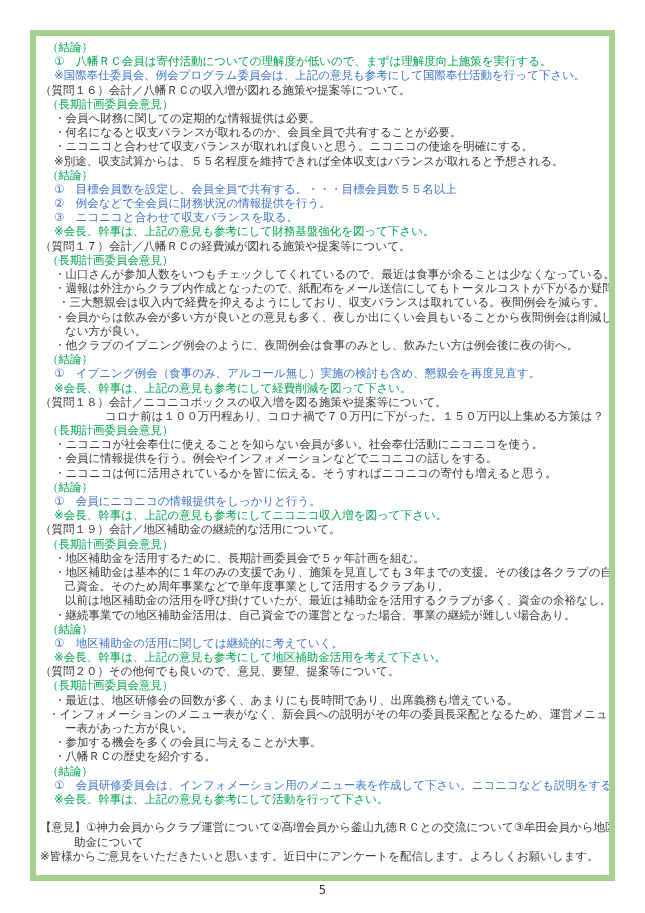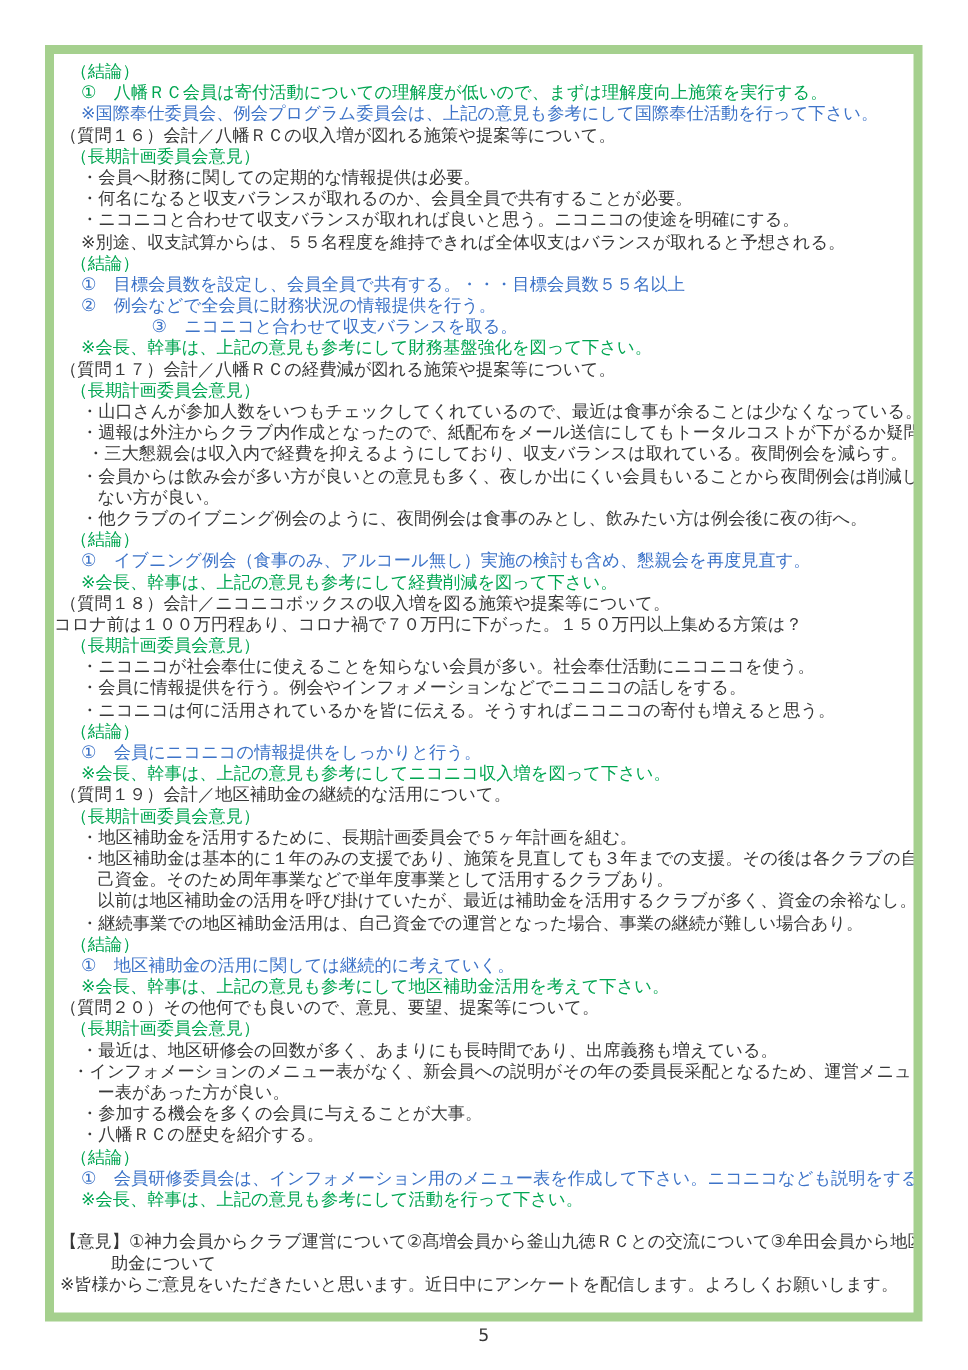--- a/index.html
+++ b/index.html
@@ -35,21 +35,21 @@
     line-height: 14.2px;
     height: 14.2px;
     white-space: nowrap;
     overflow: hidden;
     letter-spacing: 0px;
   }
   .indent-q        { padding-left: 4px; }
   .indent-sub      { padding-left: 11px; }
   .indent-item     { padding-left: 18px; }
   .indent-cont     { padding-left: 29px; }
-  .indent-corona   { }
+  .indent-corona   { padding-left: 69px; }
   .indent-ikencont { padding-left: 38px; }
   .page-number {
     position: absolute;
     left: 0;
     right: 0;
     top: 883px;
     text-align: center;
     font-size: 11.5px;
     color: #333333;
   }
@@ -64,21 +64,21 @@
       <div class="line indent-item" style="color: rgb(61, 115, 200);">※国際奉仕委員会、例会プログラム委員会は、上記の意見も参考にして国際奉仕活動を行って下さい。</div>
       <div class="line indent-q" style="color: rgb(56, 56, 56);">（質問１６）会計／八幡ＲＣの収入増が図れる施策や提案等について。</div>
       <div class="line indent-sub" style="color: rgb(0, 165, 81);">（長期計画委員会意見）</div>
       <div class="line indent-item" style="color: rgb(56, 56, 56);">・会員へ財務に関しての定期的な情報提供は必要。</div>
       <div class="line indent-item" style="color: rgb(56, 56, 56);">・何名になると収支バランスが取れるのか、会員全員で共有することが必要。</div>
       <div class="line indent-item" style="color: rgb(56, 56, 56);">・ニコニコと合わせて収支バランスが取れれば良いと思う。ニコニコの使途を明確にする。</div>
       <div class="line indent-item" style="color: rgb(56, 56, 56);">※別途、収支試算からは、５５名程度を維持できれば全体収支はバランスが取れると予想される。</div>
       <div class="line indent-sub" style="color: rgb(0, 165, 81);">（結論）</div>
       <div class="line indent-item" style="color: rgb(61, 115, 200);">①　目標会員数を設定し、会員全員で共有する。・・・目標会員数５５名以上</div>
       <div class="line indent-item" style="color: rgb(61, 115, 200);">②　例会などで全会員に財務状況の情報提供を行う。</div>
-      <div class="line indent-item" style="color: rgb(61, 115, 200); margin-left: 47px;">③　ニコニコと合わせて収支バランスを取る。</div>
+      <div class="line indent-item" style="color: rgb(61, 115, 200);">③　ニコニコと合わせて収支バランスを取る。</div>
       <div class="line indent-item" style="color: rgb(0, 165, 81);">※会長、幹事は、上記の意見も参考にして財務基盤強化を図って下さい。</div>
       <div class="line indent-q" style="color: rgb(56, 56, 56);">（質問１７）会計／八幡ＲＣの経費減が図れる施策や提案等について。</div>
       <div class="line indent-sub" style="color: rgb(0, 165, 81);">（長期計画委員会意見）</div>
       <div class="line indent-item" style="color: rgb(56, 56, 56);">・山口さんが参加人数をいつもチェックしてくれているので、最近は食事が余ることは少なくなっている。</div>
       <div class="line indent-item" style="color: rgb(56, 56, 56);">・週報は外注からクラブ内作成となったので、紙配布をメール送信にしてもトータルコストが下がるか疑問。</div>
       <div class="line indent-item" style="color: rgb(56, 56, 56); text-align: center;">・三大懇親会は収入内で経費を抑えるようにしており、収支バランスは取れている。夜間例会を減らす。</div>
       <div class="line indent-item" style="color: rgb(56, 56, 56);">・会員からは飲み会が多い方が良いとの意見も多く、夜しか出にくい会員もいることから夜間例会は削減し</div>
       <div class="line indent-cont" style="color: rgb(56, 56, 56);">ない方が良い。</div>
       <div class="line indent-item" style="color: rgb(56, 56, 56);">・他クラブのイブニング例会のように、夜間例会は食事のみとし、飲みたい方は例会後に夜の街へ。</div>
       <div class="line indent-sub" style="color: rgb(0, 165, 81);">（結論）</div>

